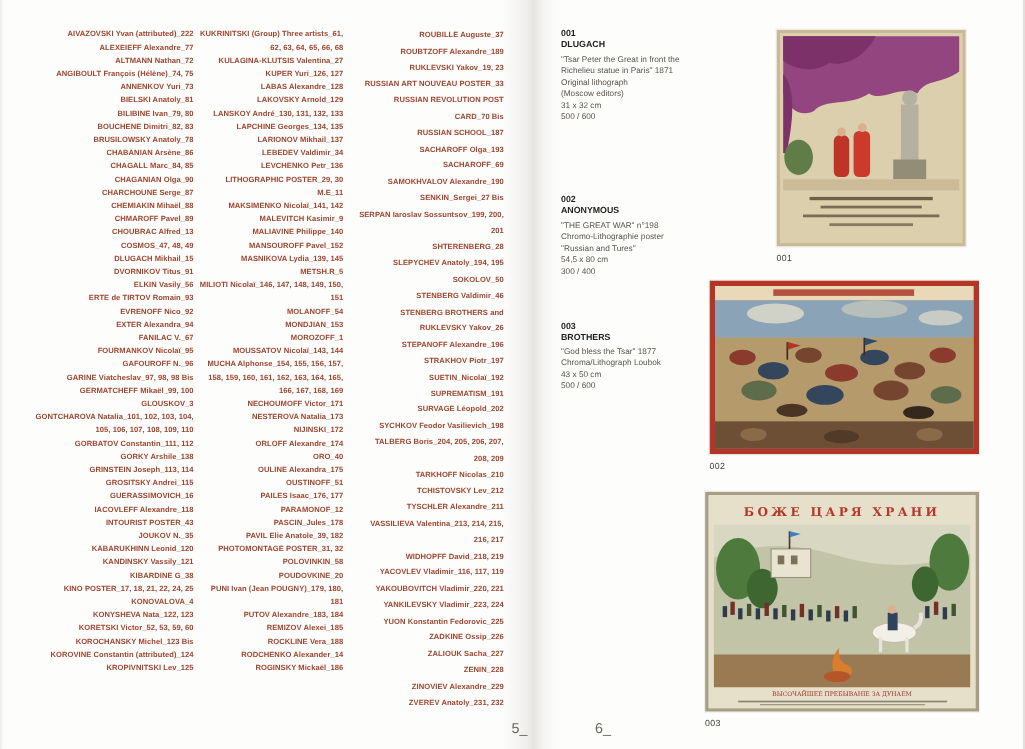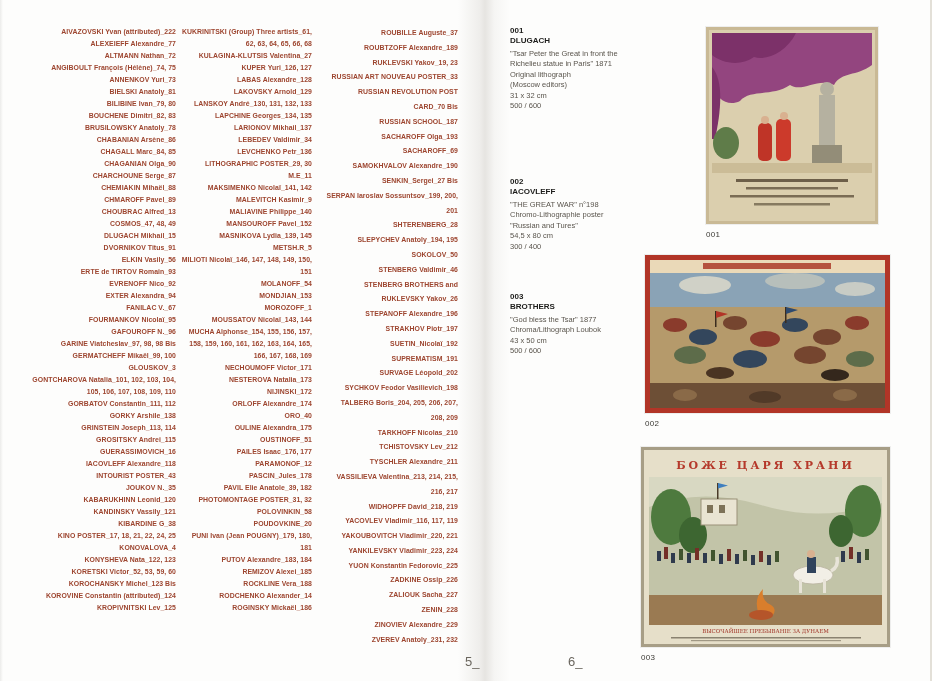--- a/index.html
+++ b/index.html
@@ -36,21 +36,21 @@
   
   .figure { position:absolute; }
   .fig1 { left:706px; top:27px; }
   .fig2 { left:645px; top:255px; }
   .fig3 { left:641px; top:447px; }
   .fig-img { display:block; box-shadow: 0 0 0 1px rgba(0,0,0,0.06); }
   .fig-caption { font-size:8px; color:#3c3a35; margin-top:6px; letter-spacing:0.3px; }
 
   .pagenum { position:absolute; font-size:13px; color:#6a665e;margin-left:44px; }
   .pagenum-left  { left:421px; top:654px; }
-  .pagenum-right { left:505px; top:654px;padding-left:19px; }
+  .pagenum-right { left:478px; top:654px;padding-left:19px; }
 </style>
 </head>
 <body>
 
 <div class="spread">
 
   <div class="page-edge-left"></div>
 
   <div class="index-col col1">
 
@@ -203,21 +203,21 @@
     <div class="lot-desc">"Tsar Peter the Great in front the
 Richelieu statue in Paris" 1871
 Original lithograph
 (Moscow editors)
 31 x 32 cm
 500 / 600</div>
   </div>
 
   <div class="lot lot2">
     <div class="lot-number">002</div>
-    <div class="lot-artist">IACOVLEFF</div>
+    <div class="lot-artist">ANONYMOUS</div>
     <div class="lot-desc">"THE GREAT WAR" n°198
 Chromo-Lithographie poster
 "Russian and Tures"
 54,5 x 80 cm
 300 / 400</div>
   </div>
 
   <div class="lot lot3">
     <div class="lot-number">003</div>
     <div class="lot-artist">BROTHERS</div>

